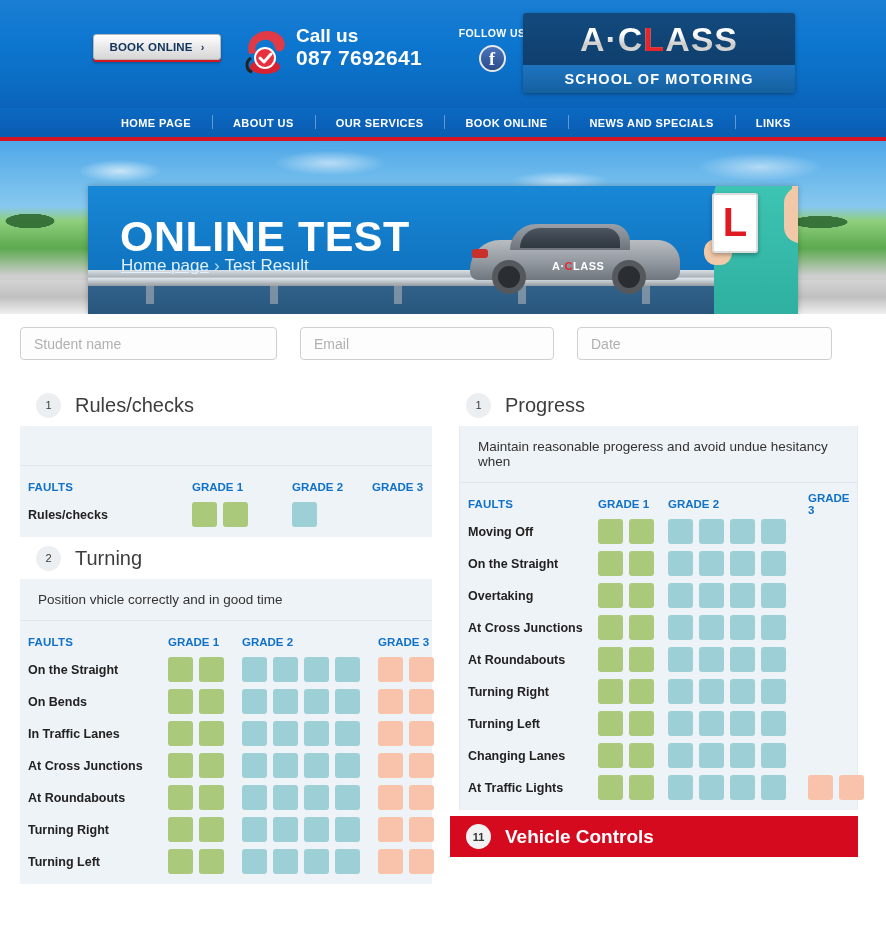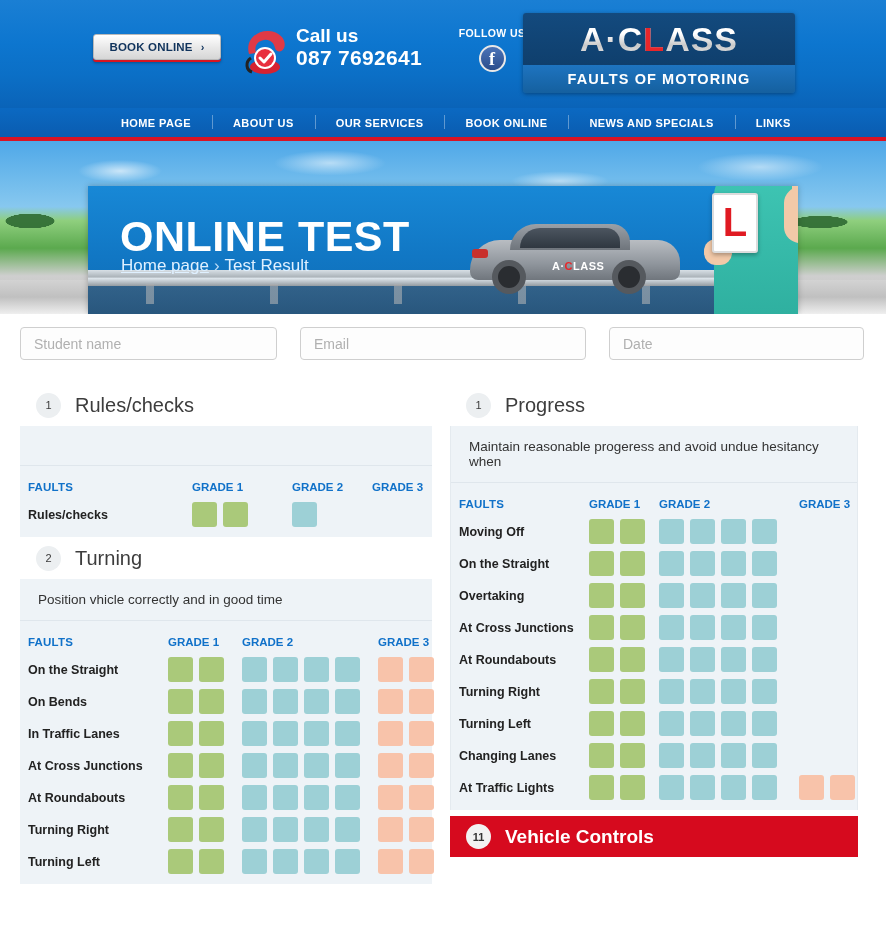--- a/index.html
+++ b/index.html
@@ -208,21 +208,21 @@
     background:#f2c9a8; border-radius:12px;
   }
 
   
   .fields { display:flex; gap:23px; padding:13px 20px 0 20px; }
   .fld {
     height:33px; border:1px solid #cfcfcf; border-radius:4px;
     background:#fdfdfd; display:flex; align-items:center;
     padding:0 13px; color:#b0b0b0; font-size:14px; font-family:"Liberation Sans",sans-serif;
   }
-  .fld.a { width:257px; } .fld.b { width:286px; } .fld.c { width:255px; }
+  .fld.a { width:257px; } .fld.b { width:254px; } .fld.c { width:255px; }
 
   
   .cols { display:flex; padding:0 20px; gap:18px; margin-top:24px; }
   .col { width:412px; }
   .col.right { width:408px; }
 
   .sec-head { display:flex; align-items:center; gap:14px; height:42px; padding-left:16px;}
   .sec-num {
     width:25px;height:25px;border-radius:50%;background:#eceff1;color:#3a3a3a;
     font-size:11px; display:flex;align-items:center;justify-content:center;
@@ -252,21 +252,21 @@
   }
   .rlabel.hdr { color:#1071c9; font-size:11.5px; font-weight:bold; letter-spacing:.2px;}
   .ghdr { color:#1071c9; font-size:11.5px; font-weight:bold; position:absolute; }
   .cell {
     width:25px;height:25px;border-radius:3px; position:absolute; top:3px;
   }
   .cell.g1 { background:#aac97a; }
   .cell.g2 { background:#9dd0d6; }
   .cell.g3 { background:#f8c3aa; }
 
-  .col.right .panel { border-left:1px solid #e4eaef; border-right:1px solid #e4eaef;}
+  .col.right .panel { border-left:1px solid #e4eaef; border-right:1px solid #e4eaef;margin-left:9px;}
 </style>
 </head>
 <body>
 
 <div class="topbar">
 
   <div class="book-online-btn">
     <span>BOOK ONLINE</span>
     <span class="chev">›</span>
   </div>
@@ -289,21 +289,21 @@
     <div class="fl">FOLLOW US</div>
     <div class="fb-icon">f</div>
   </div>
 
   <div class="logo">
     <div class="top">
       <div class="word">
         <span>A·C</span><span class="red">L</span><span>ASS</span>
       </div>
     </div>
-    <div class="bot">FAULTS OF MOTORING</div>
+    <div class="bot">SCHOOL OF MOTORING</div>
   </div>
 </div>
 
 <nav class="nav">
   <a href="#">HOME PAGE</a>
   <a href="#">ABOUT US</a>
   <a href="#">OUR SERVICES</a>
   <a href="#">BOOK ONLINE</a>
   <a href="#">NEWS AND SPECIALS</a>
   <a href="#">LINKS</a>

